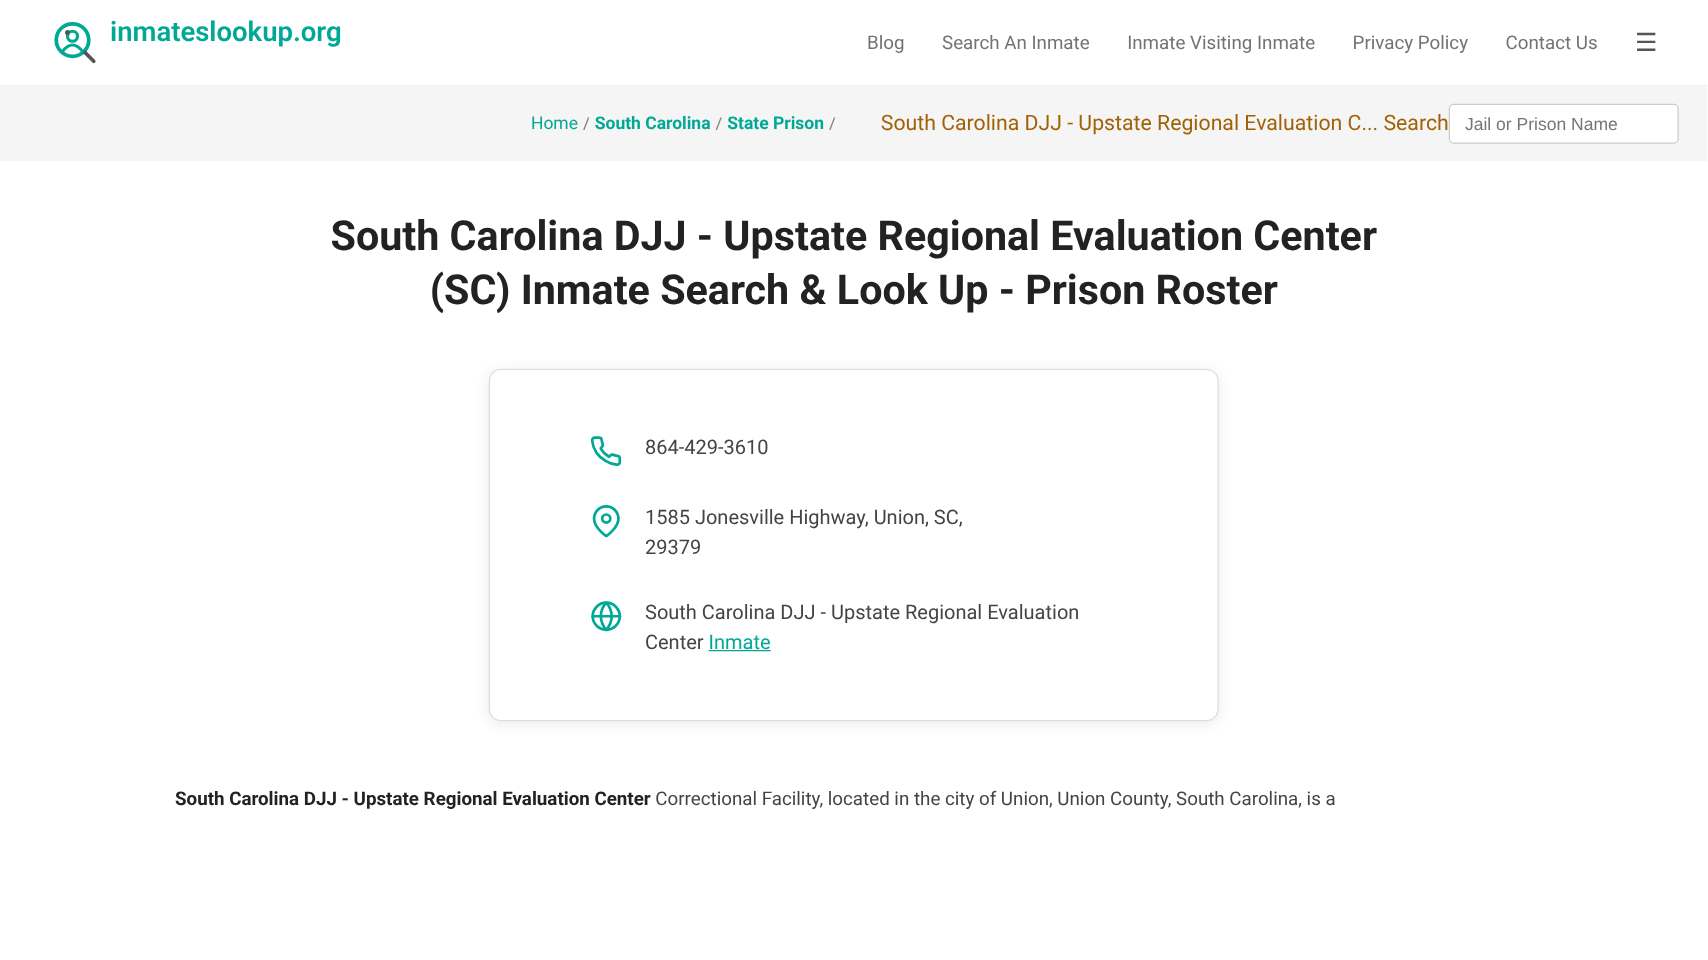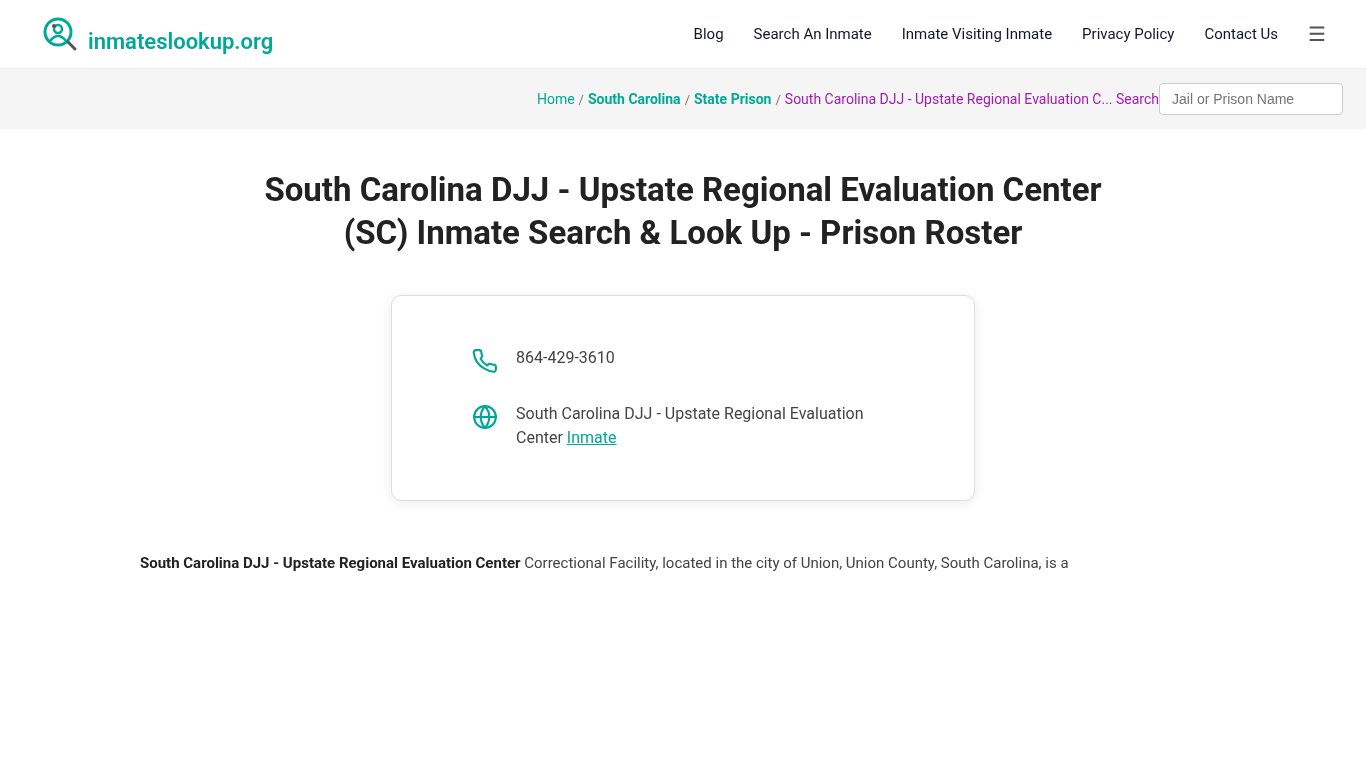--- a/index.html
+++ b/index.html
@@ -21,21 +21,21 @@
       display: flex;
       align-items: center;
       justify-content: space-between;
       padding: 14px 40px;
       border-bottom: 1px solid #eee;
       background: #fff;
     }
 
     .logo-area {
       display: flex;
-      align-items: flex-end;
+      align-items: flex-start;
       gap: 8px;
     }
 
     .logo-icon {
       width: 40px;
       height: 40px;
     }
 
     .logo-text {
       font-size: 22px;
@@ -48,21 +48,21 @@
     }
 
     .nav {
       display: flex;
       align-items: center;
       gap: 30px;
     }
 
     .nav-item {
       font-size: 15px;
-      color: #0f172a;
+      color: #737373;
       text-decoration: none;
       cursor: pointer;
     }
 
     .nav-hamburger {
       font-size: 20px;
       color: #555;
       cursor: pointer;
     }
 
@@ -92,22 +92,23 @@
     .breadcrumb-link.bold-link {
       font-weight: 700;
     }
 
     .breadcrumb-sep {
       color: #777;
       font-size: 13px;
     }
 
     .breadcrumb-current {
-      color: #a21caf;
-      font-size: 14px;
+      color: #a16207;
+      font-size: 17px;
+      margin-left: 32px;
     }
 
     .breadcrumb-search-input {
       border: 1px solid #ccc;
       border-radius: 4px;
       padding: 7px 12px;
       font-size: 14px;
       color: #999;
       width: 184px;
       outline: none;
@@ -235,20 +236,30 @@
 <div class="info-card-wrapper">
   <div class="info-card">
 
     <div class="info-row">
       <svg class="info-icon" viewBox="0 0 24 24" fill="none" stroke="#00a896" stroke-width="2" stroke-linecap="round" stroke-linejoin="round">
         <path d="M22 16.92v3a2 2 0 0 1-2.18 2 19.79 19.79 0 0 1-8.63-3.07A19.5 19.5 0 0 1 4.69 13a19.79 19.79 0 0 1-3.07-8.67A2 2 0 0 1 3.6 2h3a2 2 0 0 1 2 1.72c.13.96.36 1.9.7 2.81a2 2 0 0 1-.45 2.11L7.91 9.91a16 16 0 0 0 6.18 6.18l.97-.97a2 2 0 0 1 2.11-.45c.91.34 1.85.57 2.81.7A2 2 0 0 1 22 16.92z"></path>
       </svg>
       <span class="info-text">864-429-3610</span>
     </div>
 
+    <div class="info-row">
+      <svg class="info-icon" viewBox="0 0 24 24" fill="none" stroke="#00a896" stroke-width="2" stroke-linecap="round" stroke-linejoin="round">
+        <path d="M21 10c0 7-9 13-9 13S3 17 3 10a9 9 0 0 1 18 0z"></path>
+        <circle cx="12" cy="10" r="3"></circle>
+      </svg>
+      <span class="info-text">
+        <span>1585 Jonesville Highway, Union, SC,</span><br>
+        <span>29379</span>
+      </span>
+    </div>
 
     <div class="info-row">
       <svg class="info-icon" viewBox="0 0 24 24" fill="none" stroke="#00a896" stroke-width="2" stroke-linecap="round" stroke-linejoin="round">
         <circle cx="12" cy="12" r="10"></circle>
         <line x1="2" y1="12" x2="22" y2="12"></line>
         <path d="M12 2a15.3 15.3 0 0 1 4 10 15.3 15.3 0 0 1-4 10 15.3 15.3 0 0 1-4-10 15.3 15.3 0 0 1 4-10z"></path>
       </svg>
       <span class="info-text">
         <span>South Carolina DJJ - Upstate Regional Evaluation Center </span><a class="info-link">Inmate</a>
       </span>

